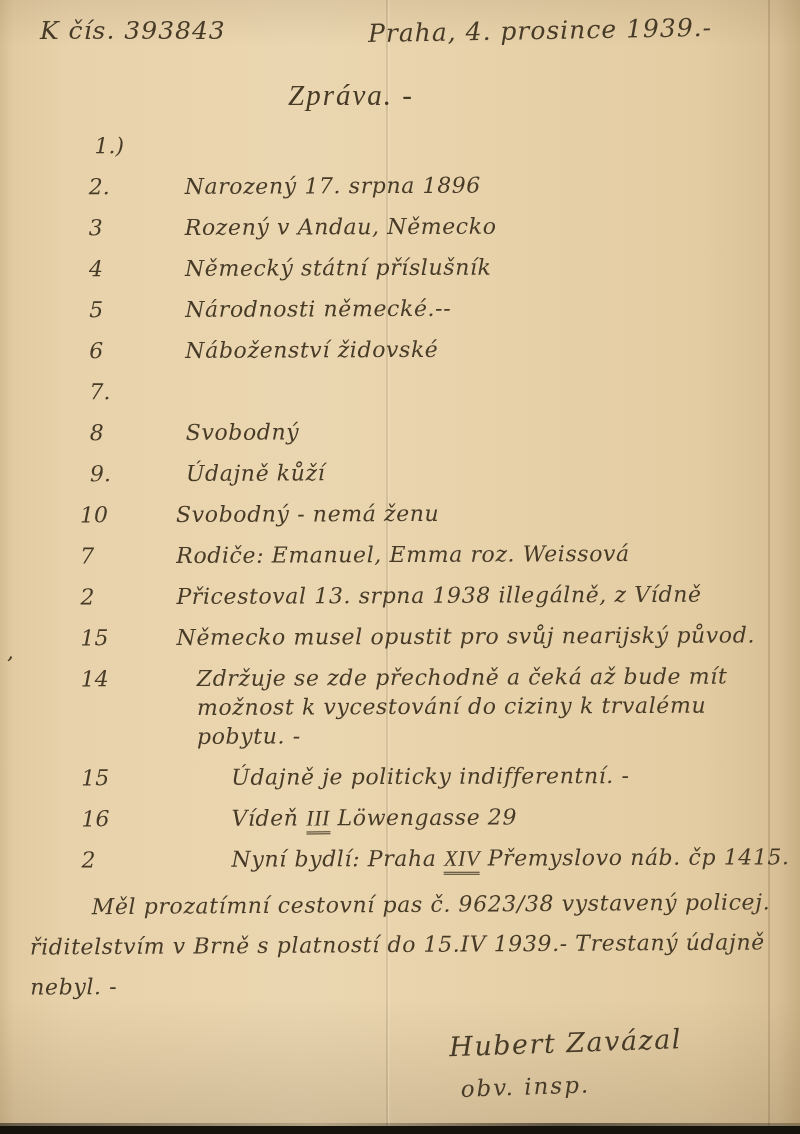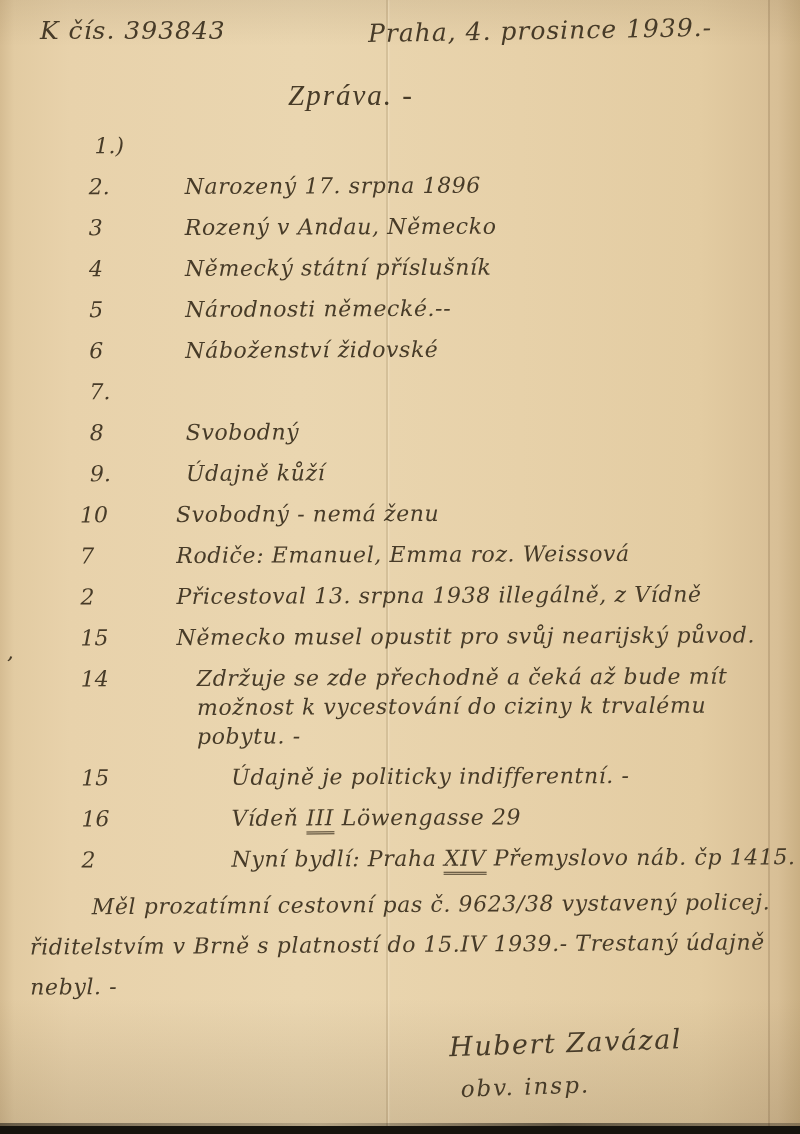--- a/index.html
+++ b/index.html
@@ -49,21 +49,21 @@
   .item .num{flex:0 0 58px;padding-left:42px;}
   .item .txt{margin-left:38px;letter-spacing:.6px;max-width:600px;}
   .item:nth-child(1) .num{padding-left:48px;}
   .item:nth-child(10) .num,.item:nth-child(11) .num,.item:nth-child(12) .num,
   .item:nth-child(13) .num,.item:nth-child(14) .num,.item:nth-child(15) .num,
   .item:nth-child(16) .num,.item:nth-child(17) .num{padding-left:32px;}
   .item:nth-child(14) .txt{margin-left:58px;max-width:620px;}
   .item:nth-child(15) .txt{margin-left:92px;}
   .item:nth-child(16) .txt{margin-left:92px;}
   .item:nth-child(17) .txt{margin-left:92px;}
-  .uw{border-bottom:3px double currentColor;padding-bottom:1px;}
+  .uw{border-bottom:3px double currentColor;padding-bottom:1px;font-family:Liberation Serif, serif;}
 
   .closing{
     margin:6px 28px 0 30px;
     font-size:22px;line-height:40px;letter-spacing:.6px;
     text-indent:62px;transform:rotate(-.4deg);
   }
   .signature{margin-top:28px;padding-left:450px;transform:rotate(-2deg);}
   .signature .name{font-size:27px;letter-spacing:1.5px;}
   .signature .rank{font-size:23px;margin:14px 0 0 10px;letter-spacing:2px;}
 </style>

